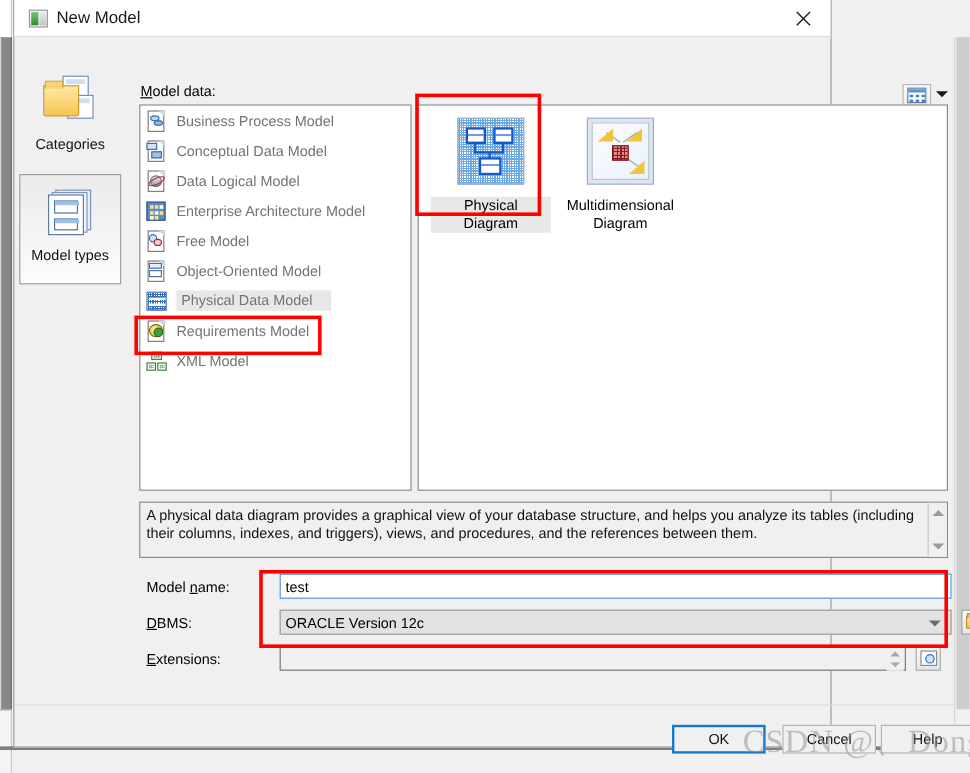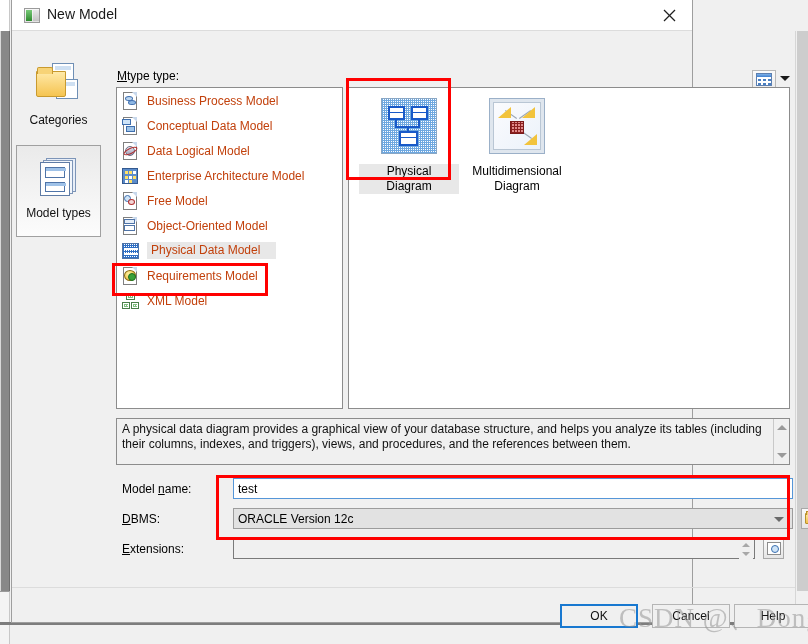--- a/index.html
+++ b/index.html
@@ -152,21 +152,21 @@
     overflow: hidden;
   }
   .mt-row {
     display: flex; align-items: center;
     height: 25px; padding-left: 4px; gap: 7px;
   }
   .mt-row.selected .mt-label {
     background: #e8e8e8;
     padding: 1px 16px 2px 4px;
   }
-  .mt-label { font-size: 12px; color: #c2410c; }
+  .mt-label { font-size: 12px; color: #737373; }
   .mt-ico { width: 19px; height: 20px; position: relative; flex: none; }
 
   
   .doc {
     position:absolute; left:2px; top:1px; width:14px; height:18px;
     background:#ffffff; border:1px solid #7f7f7f;
   }
   .doc.fold::after{
     content:""; position:absolute; right:-1px; top:-1px;
     border-width:0 5px 5px 0; border-style:solid;
@@ -422,21 +422,21 @@
             <div class="stackmid"></div>
             <div class="stackfront"></div>
           <div class="win1"></div>
             <div class="win2"></div>
         </div>
         <div class="nav-label">Model types</div>
       </div>
     </div>
 
     <div class="field-label" style="left:105px; top:38px;">
-      <u>M</u><span>type type:</span>
+      <u>M</u><span>odel data:</span>
     </div>
     <div class="field-label" style="left:337px; top:54px;text-decoration:underline;">
       <u>D</u><span>iagram:</span>
     </div>
 
     <div id="modeltype-list">
 
       <div class="mt-row">
         <div class="mt-ico">
           <div class="doc fold"></div>

